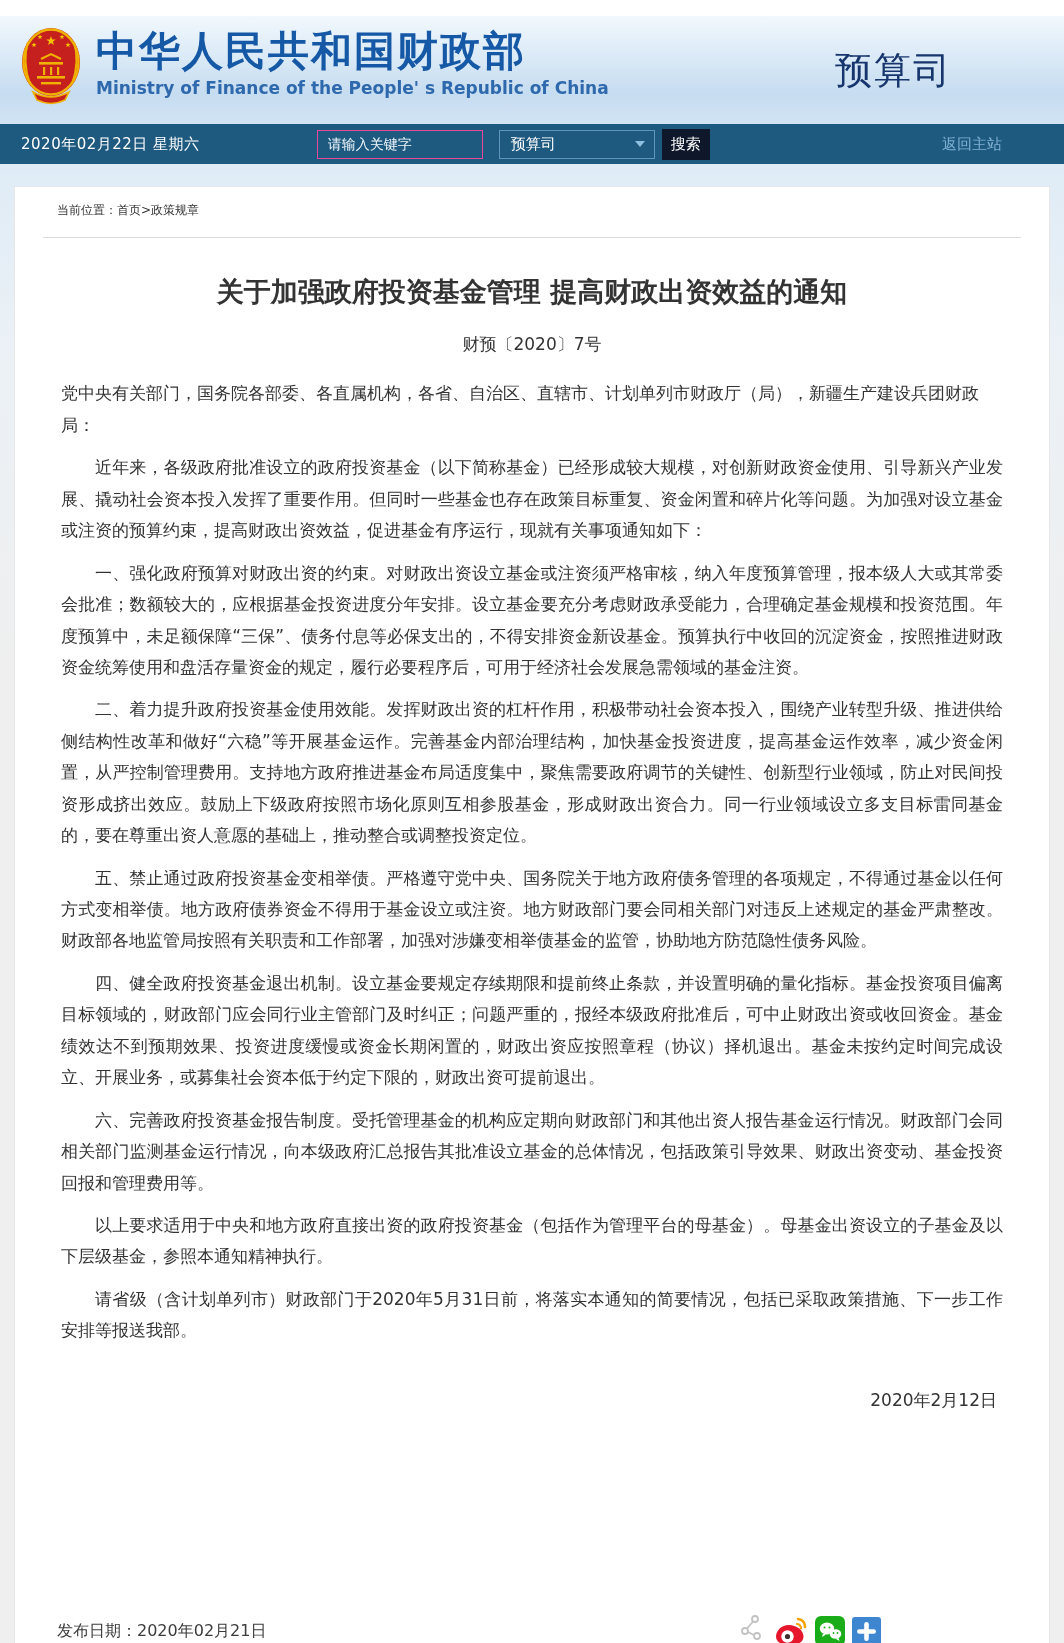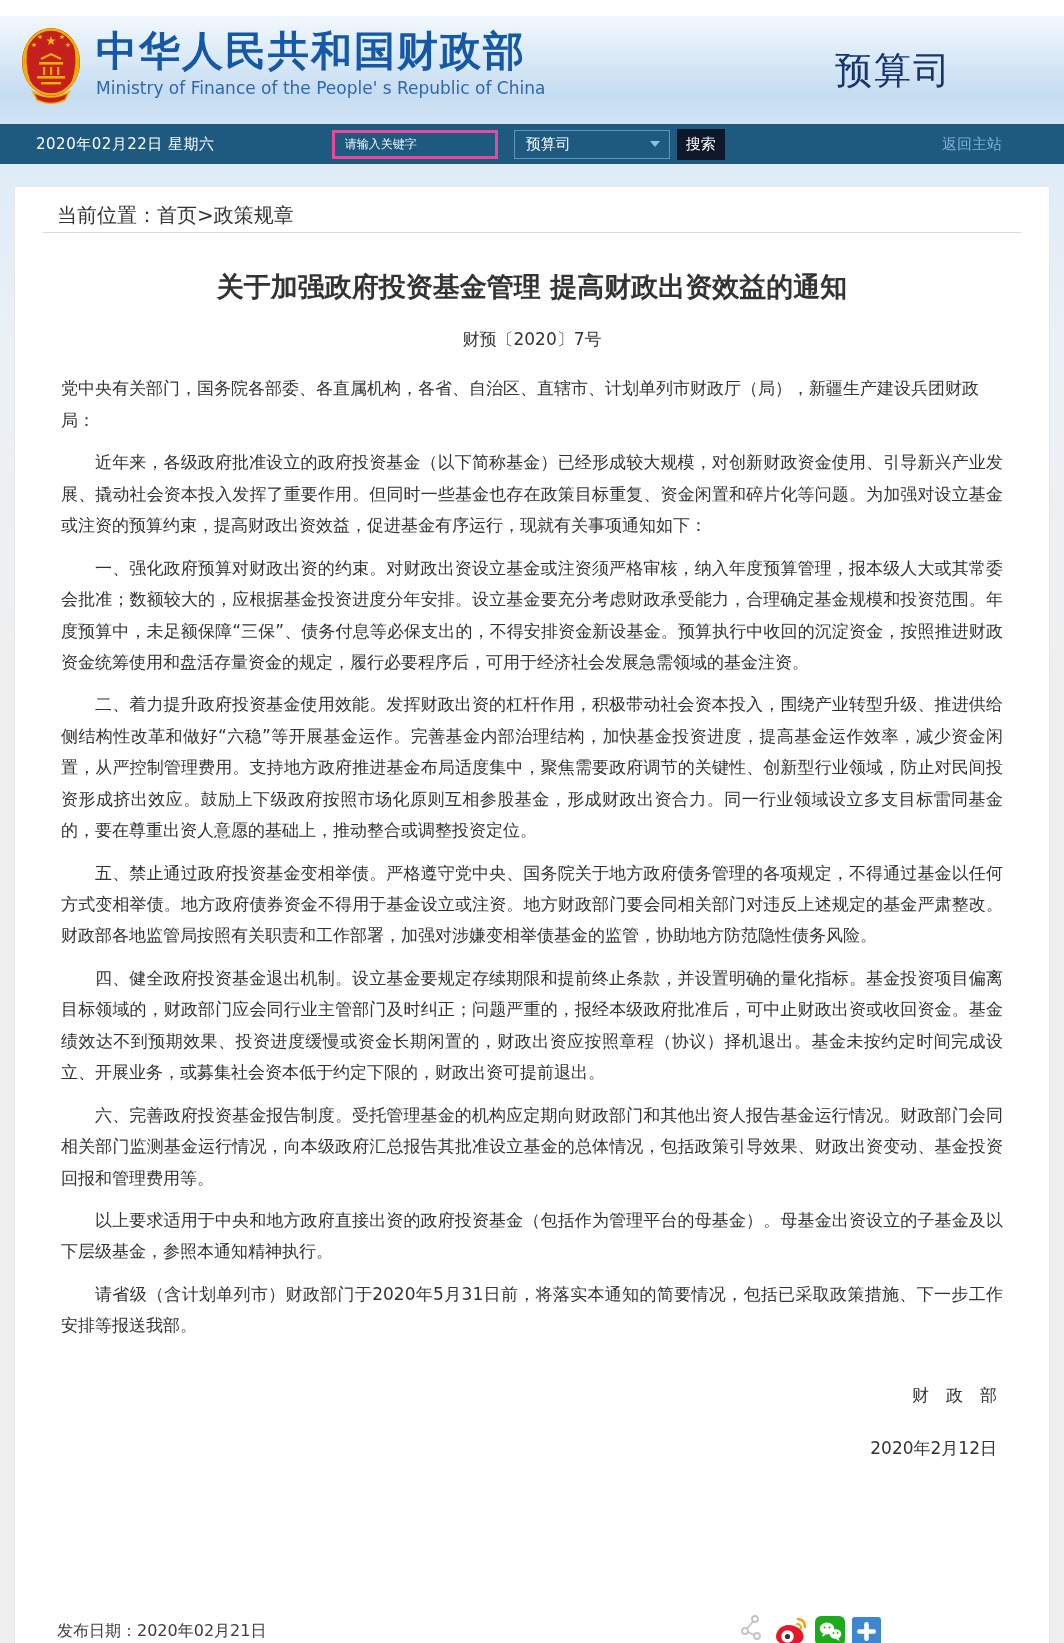--- a/index.html
+++ b/index.html
@@ -21,42 +21,42 @@
     display: flex;
     align-items: flex-start;
   }
   .logo-group { display: flex; align-items: flex-start; padding: 10px 0 0 20px; cursor: pointer; }
   .emblem { width: 62px; height: 82px; flex: 0 0 auto; }
   .titles { margin-left: 14px; padding-top: 2px; }
   .site-title-cn {
     font-size: 41px; font-weight: bold; color: #1558a6; letter-spacing: 2px;
     line-height: 1.15; white-space: nowrap;
   }
-  .site-title-en { font-size: 17px; color: #2f69ad; font-weight: normal; margin-top: 3px; white-space: nowrap; }
+  .site-title-en { font-size: 17px; color: #2f69ad; font-weight: bold; margin-top: 3px; white-space: nowrap; }
   .dept-title {
     position: absolute; right: 112px; top: 30px;
     font-size: 37px; color: #16356d; letter-spacing: 2px;
   }
 
   
   .navbar {
     height: 40px;
     background: #1e5a80;
     display: flex;
     align-items: center;
-    padding: 0 62px 0 36px;
+    padding: 0 62px 0 21px;
     color: #fff;
   }
   .nav-date { font-size: 15px; letter-spacing: 0.5px; white-space: nowrap; }
   .search-group { display: flex; align-items: center; margin-left: 117px; }
   .search-input {
     width: 166px; height: 29px;
     background: transparent;
-    border: 3px solid #ec4899;
-    color: #fff; font-size: 12px;
+    border: 1px solid #ec4899;
+    color: #fff; font-size: 14px;
     padding: 0 10px;
     outline: none;
     font-family: "DejaVu Sans", "Liberation Sans", sans-serif;
   }
   .search-input::placeholder { color: #f0f6fa; opacity: 1; }
   .scope-select {
     width: 156px; height: 29px;
     border: 1px solid #5d96ba;
     margin-left: 16px;
     display: flex; align-items: center; justify-content: space-between;
@@ -87,22 +87,22 @@
     width: 1036px;
     margin: 22px 14px 0 14px;
     height: 1473px;
     background: #fff;
     border: 1px solid #e7e7e7;
     display: flex;
     flex-direction: column;
     padding: 0 28px;
   }
   .breadcrumb {
-    padding: 15px 0 3px 14px;
-    font-size: 20px;
+    padding: 15px 0 18px 14px;
+    font-size: 12px;
     color: #333;
     border-bottom: 1px solid #dcdcdc;
   }
   .breadcrumb a { color: #333; text-decoration: none; cursor: pointer; }
 
   article { flex: 0 1 auto; min-height: 0; overflow: hidden; padding: 0 18px; }
   .doc-title {
     margin-top: 36px;
     text-align: center;
     font-size: 27px;
@@ -200,21 +200,20 @@
       <p class="body-par">近年来，各级政府批准设立的政府投资基金（以下简称基金）已经形成较大规模，对创新财政资金使用、引导新兴产业发展、撬动社会资本投入发挥了重要作用。但同时一些基金也存在政策目标重复、资金闲置和碎片化等问题。为加强对设立基金或注资的预算约束，提高财政出资效益，促进基金有序运行，现就有关事项通知如下：</p>
       <p class="body-par">一、强化政府预算对财政出资的约束。对财政出资设立基金或注资须严格审核，纳入年度预算管理，报本级人大或其常委会批准；数额较大的，应根据基金投资进度分年安排。设立基金要充分考虑财政承受能力，合理确定基金规模和投资范围。年度预算中，未足额保障“三保”、债务付息等必保支出的，不得安排资金新设基金。预算执行中收回的沉淀资金，按照推进财政资金统筹使用和盘活存量资金的规定，履行必要程序后，可用于经济社会发展急需领域的基金注资。</p>
       <p class="body-par">二、着力提升政府投资基金使用效能。发挥财政出资的杠杆作用，积极带动社会资本投入，围绕产业转型升级、推进供给侧结构性改革和做好“六稳”等开展基金运作。完善基金内部治理结构，加快基金投资进度，提高基金运作效率，减少资金闲置，从严控制管理费用。支持地方政府推进基金布局适度集中，聚焦需要政府调节的关键性、创新型行业领域，防止对民间投资形成挤出效应。鼓励上下级政府按照市场化原则互相参股基金，形成财政出资合力。同一行业领域设立多支目标雷同基金的，要在尊重出资人意愿的基础上，推动整合或调整投资定位。</p>
       <p class="body-par">五、禁止通过政府投资基金变相举债。严格遵守党中央、国务院关于地方政府债务管理的各项规定，不得通过基金以任何方式变相举债。地方政府债券资金不得用于基金设立或注资。地方财政部门要会同相关部门对违反上述规定的基金严肃整改。财政部各地监管局按照有关职责和工作部署，加强对涉嫌变相举债基金的监管，协助地方防范隐性债务风险。</p>
       <p class="body-par">四、健全政府投资基金退出机制。设立基金要规定存续期限和提前终止条款，并设置明确的量化指标。基金投资项目偏离目标领域的，财政部门应会同行业主管部门及时纠正；问题严重的，报经本级政府批准后，可中止财政出资或收回资金。基金绩效达不到预期效果、投资进度缓慢或资金长期闲置的，财政出资应按照章程（协议）择机退出。基金未按约定时间完成设立、开展业务，或募集社会资本低于约定下限的，财政出资可提前退出。</p>
       <p class="body-par">六、完善政府投资基金报告制度。受托管理基金的机构应定期向财政部门和其他出资人报告基金运行情况。财政部门会同相关部门监测基金运行情况，向本级政府汇总报告其批准设立基金的总体情况，包括政策引导效果、财政出资变动、基金投资回报和管理费用等。</p>
       <p class="body-par">以上要求适用于中央和地方政府直接出资的政府投资基金（包括作为管理平台的母基金）。母基金出资设立的子基金及以下层级基金，参照本通知精神执行。</p>
       <p class="body-par">请省级（含计划单列市）财政部门于2020年5月31日前，将落实本通知的简要情况，包括已采取政策措施、下一步工作安排等报送我部。</p>
 
       <div class="sign-block">
-        <div class="signer">财　政　部</div>
         <div class="sign-date">2020年2月12日</div>
       </div>
     </article>
 
     <div class="footer-row">
       <div class="publish">
         <span>发布日期：</span><span>2020年02月21日</span>
       </div>
 
       <div class="share-icons">

